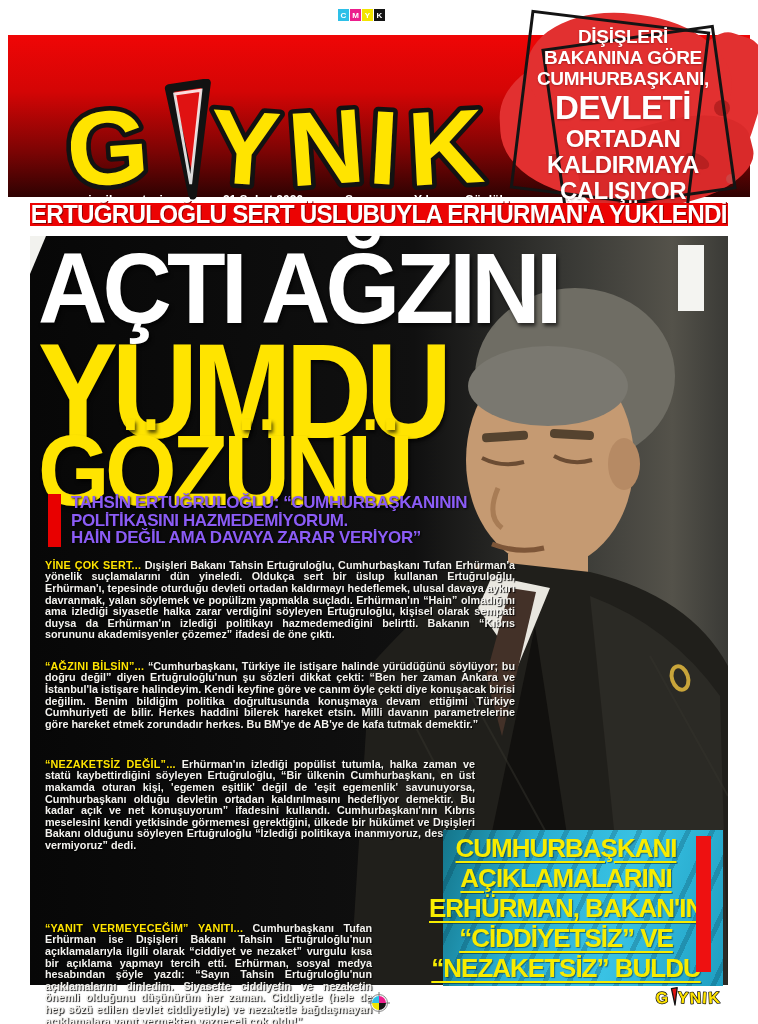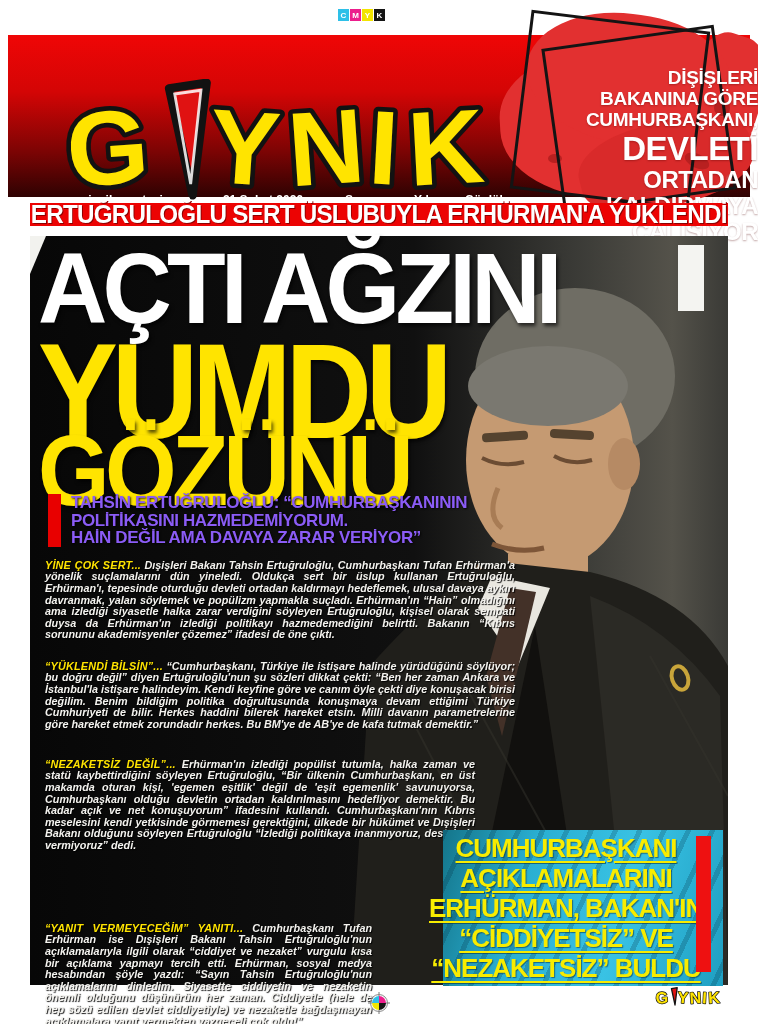--- a/index.html
+++ b/index.html
@@ -33,22 +33,22 @@
   .blob.b3{left:90px;top:118px;width:176px;height:84px;border-radius:42%;transform:rotate(-14deg);background:#d92a2a;}
   .blob.b4{left:190px;top:28px;width:80px;height:150px;border-radius:40%;transform:rotate(18deg);background:#e23030;}
   .splat{position:absolute;border-radius:50%;background:#b82020;}
   .sp1{left:196px;top:150px;width:26px;height:14px;transform:rotate(25deg);}
   .sp2{left:226px;top:96px;width:16px;height:16px;}
   .sp3{left:60px;top:150px;width:14px;height:9px;}
   .sp4{left:238px;top:170px;width:10px;height:10px;background:#c44;}
   .sq{position:absolute;border:3px solid #141414;background:transparent;}
   .sq1{left:32px;top:16px;width:174px;height:174px;transform:rotate(7deg);}
   .sq2{left:64px;top:32px;width:168px;height:160px;transform:rotate(-8deg);}
-  .splash-text{position:absolute;left:0;top:22px;width:100%;text-align:right;color:#ffffff;
-               font-weight:bold;text-shadow:0 1px 2px rgba(80,0,0,.35);margin-top:41px;}
+  .splash-text{position:absolute;left:0;top:22px;width:100%;text-align:center;color:#ffffff;
+               font-weight:bold;text-shadow:0 1px 2px rgba(80,0,0,.35);}
   .splash-text .s-sm{font-size:19px;line-height:21px;letter-spacing:-.3px;}
   .splash-text .s-xl{font-size:33px;line-height:37px;letter-spacing:-.5px;}
   .splash-text .s-md{font-size:24px;line-height:26px;letter-spacing:-.5px;}
 
   
   .banner{left:30px;top:203px;width:698px;height:23px;background:#ec0303;
           display:flex;align-items:center;justify-content:center;}
   .banner span{color:#fff;font-weight:bold;font-size:25px;letter-spacing:-.8px;
                transform:scaleX(.97);white-space:nowrap;text-shadow:1px 1px 0 #8d0000;}
 
@@ -63,21 +63,21 @@
   .hl3{left:38px;top:413px;font-size:100px;letter-spacing:-5px;color:#ffe400;transform:scale(.92,1.0);}
 
   
   .subhead{left:48px;top:494px;display:flex;}
   .subbar{width:13px;height:53px;background:#e80000;margin-right:10px;}
   .subtext{color:#8b5cf6;font-weight:bold;font-size:17px;line-height:17.5px;letter-spacing:-.4px;
            text-shadow:1px 1px 2px rgba(0,0,0,.8);white-space:nowrap;}
 
   
   .para{color:#f4f3ef;font-weight:bold;font-size:10.8px;line-height:11.6px;text-align:justify;
-        text-shadow:1px 1px 1px rgba(0,0,0,.9);font-style:italic;}
+        text-shadow:1px 1px 1px rgba(0,0,0,.9);}
   .para .lead{color:#ffe400;letter-spacing:.2px;}
   .p1{left:45px;top:549px;width:470px;}
   .p2{left:45px;top:650px;width:470px;}
   .p3{left:45px;top:748px;width:430px;}
   .p4{left:45px;top:912px;width:327px;}
 
   
   .callout{left:443px;top:830px;width:280px;height:156px;
            background:linear-gradient(105deg,#14758a 0%,#2aafd2 30%,#39c2e4 62%,#1f9fc2 100%);}
   .callout::before{content:"";position:absolute;inset:0;
@@ -209,21 +209,21 @@
       <div>POLİTİKASINI HAZMEDEMİYORUM.</div>
       <div>HAİN DEĞİL AMA DAVAYA ZARAR VERİYOR”</div>
     </div>
   </div>
 
   <p class="abs para p1">
     <span class="lead">YİNE ÇOK SERT...</span>
     <span>Dışişleri Bakanı Tahsin Ertuğruloğlu, Cumhurbaşkanı Tufan Erhürman'a yönelik suçlamalarını dün yineledi. Oldukça sert bir üslup kullanan Ertuğruloğlu, Erhürman'ı, tepesinde oturduğu devleti ortadan kaldırmayı hedeflemek, ulusal davaya aykırı davranmak, yalan söylemek ve popülizm yapmakla suçladı. Erhürman'ın “Hain” olmadığını ama izlediği siyasetle halka zarar verdiğini söyleyen Ertuğruloğlu, kişisel olarak sempati duysa da Erhürman'ın izlediği politikayı hazmedemediğini belirtti. Bakanın “Kıbrıs sorununu akademisyenler çözemez” ifadesi de öne çıktı.</span>
   </p>
   <p class="abs para p2">
-    <span class="lead">“YÜKLENDİ BİLSİN”...</span>
+    <span class="lead">“AĞZINI BİLSİN”...</span>
     <span>“Cumhurbaşkanı, Türkiye ile istişare halinde yürüdüğünü söylüyor; bu doğru değil” diyen Ertuğruloğlu'nun şu sözleri dikkat çekti: “Ben her zaman Ankara ve İstanbul'la istişare halindeyim. Kendi keyfine göre ve canım öyle çekti diye konuşacak birisi değilim. Benim bildiğim politika doğrultusunda konuşmaya devam ettiğimi Türkiye Cumhuriyeti de bilir. Herkes haddini bilerek hareket etsin. Milli davanın parametrelerine göre hareket etmek zorundadır herkes. Bu BM'ye de AB'ye de kafa tutmak demektir.”</span>
   </p>
   <p class="abs para p3">
     <span class="lead">“NEZAKETSİZ DEĞİL”...</span>
     <span>Erhürman'ın izlediği popülist tutumla, halka zaman ve statü kaybettirdiğini söyleyen Ertuğruloğlu, “Bir ülkenin Cumhurbaşkanı, en üst makamda oturan kişi, 'egemen eşitlik' değil de 'eşit egemenlik' savunuyorsa, Cumhurbaşkanı olduğu devletin ortadan kaldırılmasını hedefliyor demektir. Bu kadar açık ve net konuşuyorum” ifadesini kullandı. Cumhurbaşkanı'nın Kıbrıs meselesini kendi yetkisinde görmemesi gerektiğini, ülkede bir hükümet ve Dışişleri Bakanı olduğunu söyleyen Ertuğruloğlu “İzlediği politikaya inanmıyoruz, destek de vermiyoruz” dedi.</span>
   </p>
   <p class="abs para p4">
     <span class="lead">“YANIT VERMEYECEĞİM” YANITI...</span>
     <span>Cumhurbaşkanı Tufan Erhürman ise Dışişleri Bakanı Tahsin Ertuğruloğlu'nun açıklamalarıyla ilgili olarak “ciddiyet ve nezaket” vurgulu kısa bir açıklama yapmayı tercih etti. Erhürman, sosyal medya hesabından şöyle yazdı: “Sayın Tahsin Ertuğruloğlu'nun açıklamalarını dinledim. Siyasette ciddiyetin ve nezaketin önemli olduğunu düşünürüm her zaman. Ciddiyetle (hele de hep sözü edilen devlet ciddiyetiyle) ve nezaketle bağdaşmayan açıklamalara yanıt vermekten vazgeçeli çok oldu!”</span>
   </p>

